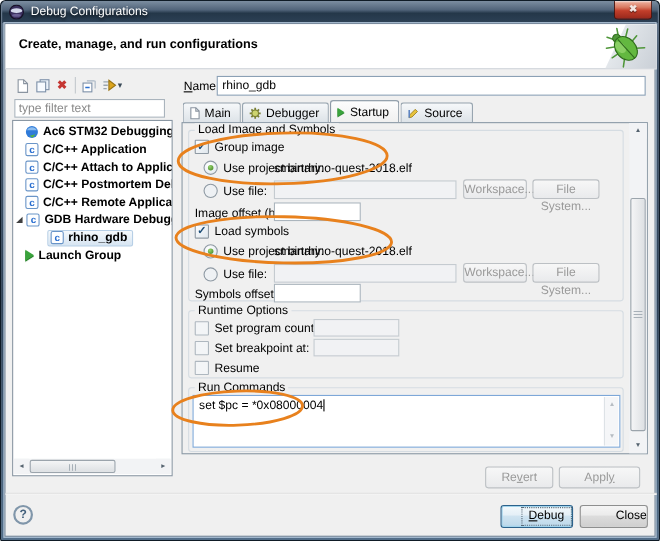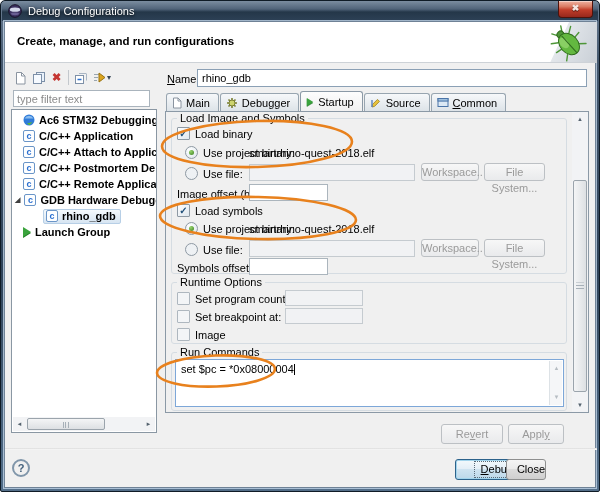--- a/index.html
+++ b/index.html
@@ -262,36 +262,29 @@
       <span class="tri-green" style="transform:scale(.8)"></span>
       <span>Startup</span>
     </div>
     <div class="tab">
       <svg width="12" height="12" viewBox="0 0 12 12">
         <path d="M2 10 l2.5 -.6 5 -5 -2 -2 -5 5 z" fill="#e8c33c" stroke="#9a7d1e" stroke-width=".8"></path>
         <path d="M2 3 v7" stroke="#5a82c0" stroke-width="1.4"></path>
       </svg>
       <span>Source</span>
     </div>
-    <div class="tab">
-      <svg width="12" height="11" viewBox="0 0 12 11">
-        <rect x="1" y="1.5" width="10" height="8" fill="#dce9f5" stroke="#4a74a8"></rect>
-        <rect x="1" y="1.5" width="10" height="2.6" fill="#9fc0de" stroke="#4a74a8"></rect>
-      </svg>
-      <span><u>C</u><span>ommon</span></span>
-    </div>
   </div>
 
   <div class="content-panel"></div>
 
   <div class="grp" style="left:170px;top:117px;width:396px;height:156px"></div>
   <span class="grp-label" style="left:176px;top:111px">Load Image and Symbols</span>
 
   <span class="cb" style="left:176px;top:126px">✓</span>
-  <span class="lbl" style="left:194px;top:127px">Load binary</span>
+  <span class="lbl" style="left:194px;top:127px">Group image</span>
 
   <span class="radio" style="left:184px;top:145px">
       <span class="dot"></span>
     </span>
   <span class="lbl" style="left:202px;top:146px">Use project binary:</span>
   <span class="lbl" style="left:248px;top:146px">smartrhino-quest-2018.elf</span>
 
   <span class="radio" style="left:184px;top:166px;background:#eef1f4"></span>
   <span class="lbl" style="left:202px;top:167px">Use file:</span>
   <span class="field dis" style="left:248px;top:163px;width:166px"></span>
@@ -324,49 +317,49 @@
 
   <span class="cb dim" style="left:176px;top:291px"></span>
   <span class="lbl" style="left:194px;top:292px">Set program counter at (hex):</span>
   <span class="field dis" style="left:284px;top:289px;width:78px;height:16px"></span>
 
   <span class="cb dim" style="left:176px;top:309px"></span>
   <span class="lbl" style="left:194px;top:310px">Set breakpoint at:</span>
   <span class="field dis" style="left:284px;top:307px;width:78px;height:16px"></span>
 
   <span class="cb dim" style="left:176px;top:327px"></span>
-  <span class="lbl" style="left:194px;top:328px">Image</span>
+  <span class="lbl" style="left:194px;top:328px">Resume</span>
 
   <div class="grp" style="left:170px;top:351px;width:396px;height:59px"></div>
   <span class="grp-label" style="left:176px;top:345px">Run Commands</span>
   <div class="runcmd">
     <span>set $pc = *0x08000004</span><span class="caret-line"></span>
     <div class="mini-sb">
       <span class="a" style="top:1px">▲</span>
       <span class="a" style="bottom:1px">▼</span>
     </div>
   </div>
 
   <div class="vscroll">
     <span class="vs-btn" style="top:0">▲</span>
     <span class="vs-btn" style="bottom:0">▼</span>
     <div class="vthumb">
         <div class="vgrip"></div>
       </div>
   </div>
 
   <span class="btn-dis" style="left:440px;top:423px;width:62px;height:20px;line-height:18px"><span>Re</span><u>v</u><span>ert</span></span>
-  <span class="btn-dis" style="left:507px;top:423px;width:56px;height:20px;line-height:18px"><span>Appl</span><u>y</u><span></span></span>
+  <span class="btn-dis" style="left:507px;top:423px;width:74px;height:20px;line-height:18px"><span>Appl</span><u>y</u><span></span></span>
 
   <div class="divider"></div>
   <div class="help-btn">?</div>
   <div class="btn default-btn" style="left:454px;top:458px;width:66px;height:21px">
     <span class="inner-focus"><u>D</u><span>ebug</span></span>
   </div>
-  <div class="btn" style="left:505px;top:458px;width:40px;height:21px;line-height:19px">Close</div>
+  <div class="btn" style="left:526px;top:458px;width:62px;height:21px;line-height:19px">Close</div>
 
   <svg class="anno" style="left:156px;top:116px" width="200" height="54" viewBox="0 0 200 54">
     <ellipse cx="100" cy="27" rx="95" ry="23" fill="none" stroke="#e8811d" stroke-width="2.6" stroke-linecap="round" transform="rotate(-1.5 100 27)"></ellipse>
   </svg>
   <svg class="anno" style="left:154px;top:192px" width="206" height="50" viewBox="0 0 206 50">
     <ellipse cx="103" cy="25" rx="98" ry="21" fill="none" stroke="#e8811d" stroke-width="2.6" stroke-linecap="round" transform="rotate(1.2 103 25)"></ellipse>
   </svg>
   <svg class="anno" style="left:152px;top:351px" width="126" height="38" viewBox="0 0 126 38">
     <ellipse cx="63" cy="19" rx="59" ry="15.5" fill="none" stroke="#e8811d" stroke-width="2.6" stroke-linecap="round" transform="rotate(-2 63 19)"></ellipse>
   </svg>

